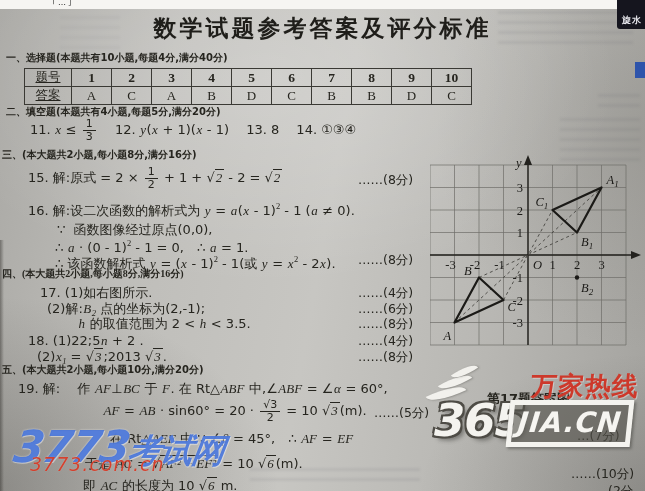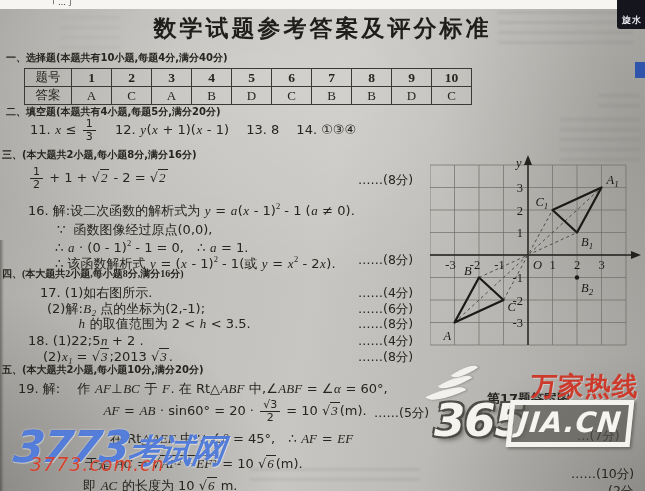--- a/index.html
+++ b/index.html
@@ -28,21 +28,21 @@
     font-family:"Liberation Serif",serif;font-style:italic;}
   .frac{display:inline-block;vertical-align:-0.55em;text-align:center;font-size:11px;
     line-height:1.1;margin:0 2px;}
   .fn{display:block;border-bottom:1.2px solid #26251f;padding:0 3px;}
   .fd{display:block;}
   .score{position:absolute;font-size:12.5px;white-space:pre;color:#26251f;z-index:2;}
   
   .ans-table{position:absolute;left:24px;top:68px;border-collapse:collapse;z-index:2;}
   .ans-table td{border:1.4px solid #3a3934;width:39px;height:15.5px;text-align:center;
     padding:0;font-size:12.5px;}
-  .ans-table td.lab{width:46px;font-size:12.5px;}
+  .ans-table td.lab{width:46px;font-size:12.5px;text-decoration:underline;}
   .ans-table td.num{font-weight:bold;font-family:"Liberation Serif",serif;font-size:13.5px;}
   .ans-table td.ltr{font-family:"Liberation Serif",serif;font-size:13px;}
   
   .fig{position:absolute;left:430px;top:155px;z-index:1;}
   .fig-caption{position:absolute;left:487px;top:381px;font-size:13px;font-weight:bold;z-index:2;margin-top:9px;}
   
   .wm-blue{position:absolute;left:14px;top:421px;z-index:6;font-style:italic;font-weight:bold;
     color:rgba(64,110,215,0.88);transform:skewX(-8deg);
     text-shadow:0 0 2px rgba(255,255,255,0.65),1px 1px 0 rgba(255,255,255,0.35);white-space:nowrap;}
   .wm-blue .big{font-size:44px;letter-spacing:-2px;}
@@ -124,31 +124,31 @@
           <td class="ltr">C</td>
         </tr>
       </tbody>
   </table>
 
   <div id="content-layer">
       <div class="line bold" style="left: 6px; top: 52px;"><span class="t">一、选择题(本题共有10小题,每题4分,满分40分)</span></div>
       <div class="line bold" style="left: 6px; top: 106px;"><span class="t">二、填空题(本题共有4小题,每题5分,满分20分)</span></div>
       <div class="line" style="left: 30px; top: 118px;"><span class="t">11. </span><span class="vi">x</span><span class="t"> ≤ </span><span class="frac"><span class="fn">1</span><span class="fd">3</span></span><span class="t">　 12. </span><span class="vi">y</span><span class="t">(</span><span class="vi">x</span><span class="t"> + 1)(</span><span class="vi">x</span><span class="t"> - 1)　 13. 8　 14. ①③④</span></div>
       <div class="line bold" style="left: 2px; top: 149px;"><span class="t">三、(本大题共2小题,每小题8分,满分16分)</span></div>
-      <div class="line" style="left: 28px; top: 166px;"><span class="frac"><span class="fn">1</span><span class="fd">2</span></span><span class="t"> + 1 + </span><span class="sq">√<span class="rad">2</span></span><span class="t"> - 2 = </span><span class="sq">√<span class="rad">2</span></span></div>
+      <div class="line" style="left: 28px; top: 166px;"><span class="t">15. 解:原式 = 2 × </span><span class="frac"><span class="fn">1</span><span class="fd">2</span></span><span class="t"> + 1 + </span><span class="sq">√<span class="rad">2</span></span><span class="t"> - 2 = </span><span class="sq">√<span class="rad">2</span></span></div>
       <div class="line" style="left: 28px; top: 201px;"><span class="t">16. 解:设二次函数的解析式为 </span><span class="vi">y</span><span class="t"> = </span><span class="vi">a</span><span class="t">(</span><span class="vi">x</span><span class="t"> - 1)</span><span class="sp">2</span><span class="t"> - 1 (</span><span class="vi">a</span><span class="t"> ≠ 0).</span></div>
       <div class="line" style="left: 57px; top: 222px;"><span class="t">∵  函数图像经过原点(0,0),</span></div>
       <div class="line" style="left: 55px; top: 238px;"><span class="t">∴ </span><span class="vi">a</span><span class="t"> · (0 - 1)</span><span class="sp">2</span><span class="t"> - 1 = 0,　∴ </span><span class="vi">a</span><span class="t"> = 1.</span></div>
       <div class="line" style="left: 55px; top: 254px;"><span class="t">∴ 该函数解析式 </span><span class="vi">y</span><span class="t"> = (</span><span class="vi">x</span><span class="t"> - 1)</span><span class="sp">2</span><span class="t"> - 1(或 </span><span class="vi">y</span><span class="t"> = </span><span class="vi">x</span><span class="sp">2</span><span class="t"> - 2</span><span class="vi">x</span><span class="t">).</span></div>
       <div class="line bold" style="left: 2px; top: 268px; font-family: Liberation Serif, serif;"><span class="t">四、(本大题共2小题,每小题8分,满分16分)</span></div>
       <div class="line" style="left: 40px; top: 285px;"><span class="t">17. (1)如右图所示.</span></div>
       <div class="line" style="left: 47px; top: 301px;"><span class="t">(2)解:</span><span class="vi">B</span><span class="sb">2</span><span class="t"> 点的坐标为(2,-1);</span></div>
       <div class="line" style="left: 78px; top: 316px;"><span class="vi">h</span><span class="t"> 的取值范围为 2 &lt; </span><span class="vi">h</span><span class="t"> &lt; 3.5.</span></div>
       <div class="line" style="left: 28px; top: 333px;"><span class="t">18. (1)22;5</span><span class="vi">n</span><span class="t"> + 2 .</span></div>
-      <div class="line" style="left: 43px; top: 349px;"><span class="t">(2)</span><span class="vi">x</span><span class="sb">1</span><span class="t"> = </span><span class="sq">√<span class="rad">3</span></span><span class="t">;2013 </span><span class="sq">√<span class="rad">3</span></span><span class="t">.</span></div>
+      <div class="line" style="left: 37px; top: 349px;"><span class="t">(2)</span><span class="vi">x</span><span class="sb">1</span><span class="t"> = </span><span class="sq">√<span class="rad">3</span></span><span class="t">;2013 </span><span class="sq">√<span class="rad">3</span></span><span class="t">.</span></div>
       <div class="line bold" style="left: 2px; top: 364px;"><span class="t">五、(本大题共2小题,每小题10分,满分20分)</span></div>
       <div class="line" style="left: 18px; top: 381px;"><span class="t">19. 解:　 作 </span><span class="vi">AF</span><span class="t">⊥</span><span class="vi">BC</span><span class="t"> 于 </span><span class="vi">F</span><span class="t">. 在 Rt△</span><span class="vi">ABF</span><span class="t"> 中,∠</span><span class="vi">ABF</span><span class="t"> = ∠</span><span class="vi">α</span><span class="t"> = 60°,</span></div>
       <div class="line" style="left: 103px; top: 399px;"><span class="vi">AF</span><span class="t"> = </span><span class="vi">AB</span><span class="t"> · sin60° = 20 · </span><span class="frac"><span class="fn">√3</span><span class="fd">2</span></span><span class="t"> = 10 </span><span class="sq">√<span class="rad">3</span></span><span class="t">(m).</span></div>
       <div class="line" style="left: 110px; top: 431px;"><span class="t">在 Rt△</span><span class="vi">AEF</span><span class="t"> 中,∵ ∠</span><span class="vi">β</span><span class="t"> = 45°,　∴ </span><span class="vi">AF</span><span class="t"> = </span><span class="vi">EF</span></div>
       <div class="line" style="left: 85px; top: 456px;"><span class="t">于是 </span><span class="vi">AC</span><span class="t"> = </span><span class="sq">√<span class="rad">AF² + EF²</span></span><span class="t"> = 10 </span><span class="sq">√<span class="rad">6</span></span><span class="t">(m).</span></div>
       <div class="line" style="left: 83px; top: 478px;"><span class="t">即 </span><span class="vi">AC</span><span class="t"> 的长度为 10 </span><span class="sq">√<span class="rad">6</span></span><span class="t"> m.</span></div>
     </div>
   <div id="score-layer">
       <div class="score" style="left: 358px; top: 172px;">……(8分)</div>
       <div class="score" style="left: 358px; top: 252px;">……(8分)</div>

